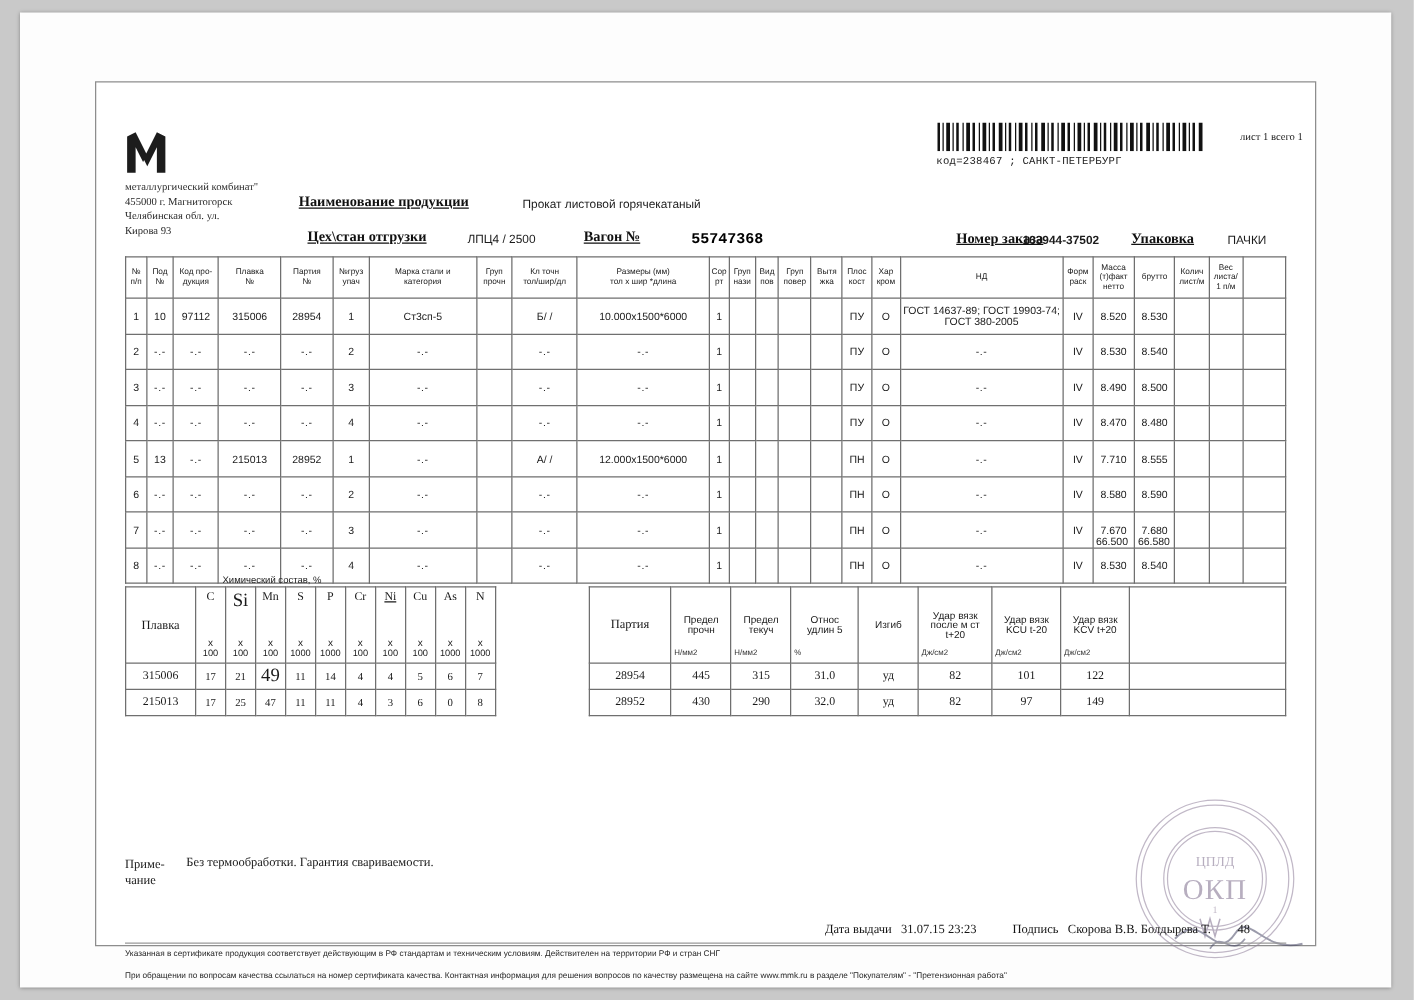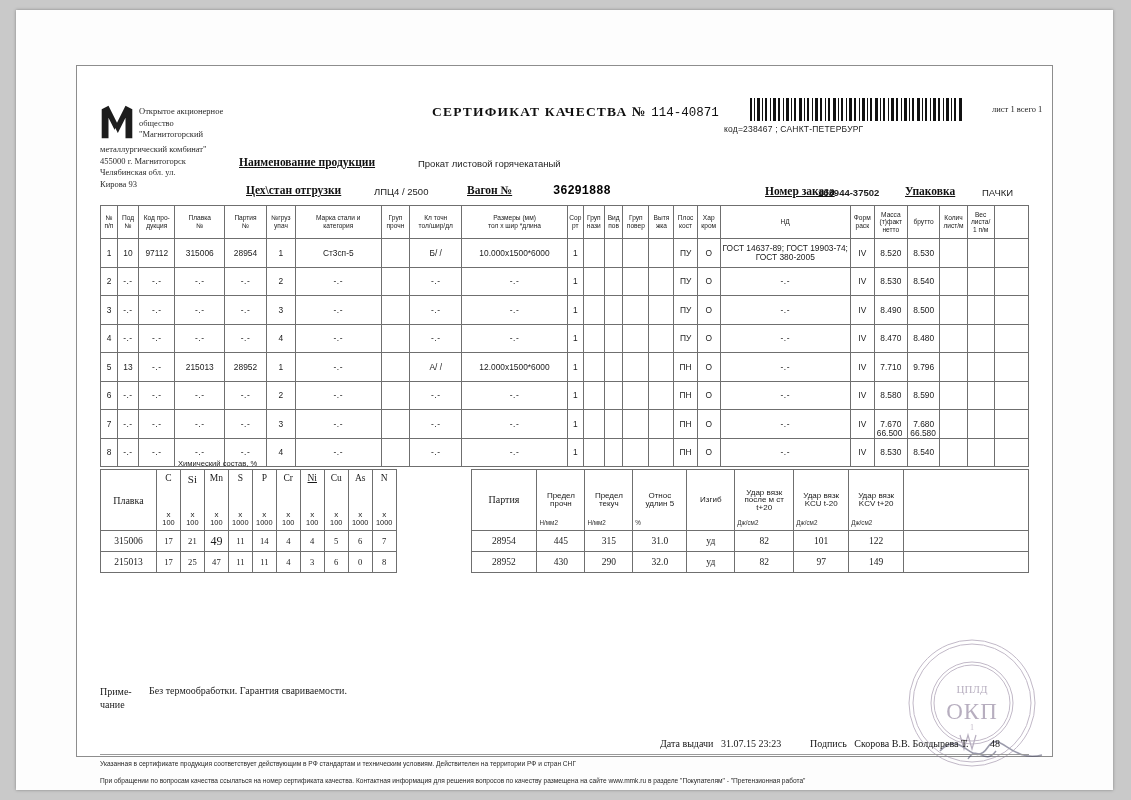--- a/index.html
+++ b/index.html
@@ -40,22 +40,22 @@
     white-space:nowrap;
   }
   .cert-num{
     font-family:"Liberation Mono", monospace;font-weight:normal;
     letter-spacing:0;font-size:12.5px;
   }
   .barcode{
     position:absolute;left:672px;top:32px;width:215px;height:23px;
   }
   .barcode-text{
-    position:absolute;left:647px;top:58px;
-    font-family:Liberation Sans, sans-serif;font-size:8.5px;color:#222;
+    position:absolute;left:672px;top:58px;
+    font-family:Liberation Mono, monospace;font-size:8.5px;color:#222;
     letter-spacing:.2px;white-space:nowrap;
   }
   .sheet-of{
     position:absolute;left:915px;top:38px;
     font-size:8.5px;color:#222;white-space:nowrap;
   }
   .lbl-b{font-weight:bold;font-size:11.5px;color:#111;text-decoration:underline;}
   .val-s{font-family:"Liberation Sans", sans-serif;font-size:9.5px;color:#1c1c1c;}
   .prod-label{position:absolute;left:162px;top:90px;}
   .prod-value{position:absolute;left:341px;top:92px;}
@@ -156,36 +156,27 @@
 <body>
 
 <div class="page">
  <div class="sheet">
 
   <svg class="logo" viewBox="0 0 40 42">
     <path d="M2 40 L2 6 L10 2 L20 22 L30 2 L38 6 L38 40 L30 40 L30 16 L21 34 L19 34 L10 16 L10 40 Z" fill="#1c1c1c"></path>
     <path d="M12 40 L18 28 L24 40 Z" fill="#fff"></path>
   </svg>
 
-  <div class="company">
-    <div>Открытое акционерное</div>
-    <div>общество</div>
-    <div>"Магнитогорский</div>
-  </div>
   <div class="address">
     <div>металлургический комбинат"</div>
     <div>455000 г. Магнитогорск</div>
     <div>Челябинская обл.  ул.</div>
     <div>Кирова 93</div>
   </div>
 
-  <div class="cert-title">
-    <span>СЕРТИФИКАТ КАЧЕСТВА №</span>
-    <span class="cert-num">114-40871</span>
-  </div>
 
   <svg class="barcode" viewBox="0 0 215 23" preserveAspectRatio="none">
     <g fill="#111">
       <rect x="1" y="0" width="2" height="23"></rect>
           <rect x="5" y="0" width="1" height="23"></rect>
       <rect x="8" y="0" width="3" height="23"></rect>
           <rect x="13" y="0" width="1" height="23"></rect>
       <rect x="16" y="0" width="2" height="23"></rect>
           <rect x="21" y="0" width="1" height="23"></rect>
       <rect x="24" y="0" width="3" height="23"></rect>
@@ -238,21 +229,21 @@
   <div class="barcode-text">код=238467 ; САНКТ-ПЕТЕРБУРГ</div>
   <div class="sheet-of">лист 1 всего 1</div>
 
   <div class="prod-label lbl-b">Наименование продукции</div>
   <div class="prod-value val-s">Прокат листовой горячекатаный</div>
 
   <div class="shop-label lbl-b">Цех\стан отгрузки</div>
   <div class="shop-value val-s">ЛПЦ4  /  2500</div>
 
   <div class="wagon-label lbl-b">Вагон №</div>
-  <div class="wagon-value">36291888</div>
+  <div class="wagon-value">55747368</div>
 
   <div class="order-label lbl-b">Номер заказа</div>
   <div class="order-value val-s">163944-37502</div>
 
   <div class="pack-label lbl-b">Упаковка</div>
   <div class="pack-value val-s">ПАЧКИ</div>
 
   <table class="maintable">
     <colgroup>
       <col style="width:18px">
@@ -427,21 +418,21 @@
             <td>1</td>
             <td></td>
             <td></td>
             <td></td>
             <td></td>
             <td>ПН</td>
             <td>О</td>
             <td class="nd-cell ditto">-.-</td>
             <td>IV</td>
             <td>7.710</td>
-            <td>9.796</td>
+            <td>8.555</td>
             <td></td>
             <td></td>
             <td></td>
           </tr>
           <tr>
             <td>6</td>
             <td class=" ditto">-.-</td>
             <td class=" ditto">-.-</td>
             <td class=" ditto">-.-</td>
             <td class=" ditto">-.-</td>
@@ -583,21 +574,21 @@
       <col style="width:125px">
     </colgroup>
     <thead>
       <tr id="chem-head">
             <th style="font-size: 10px;">Плавка</th>
             <th style="vertical-align: top; padding-top: 3px; position: relative;">
               <div style="font-size:9.5px">C</div>
               <span class="mult" style="position: absolute; left: 0px; right: 0px; bottom: 3px;"><b>x</b><br>100</span>
             </th>
             <th style="vertical-align: top; padding-top: 3px; position: relative;">
-              <div style="font-size:11px">Si</div>
+              <div style="font-size:15px">Si</div>
               <span class="mult" style="position: absolute; left: 0px; right: 0px; bottom: 3px;"><b>x</b><br>100</span>
             </th>
             <th style="vertical-align: top; padding-top: 3px; position: relative; margin-left: 24px;">
               <div style="font-size:9.5px">Mn</div>
               <span class="mult" style="position: absolute; left: 0px; right: 0px; bottom: 3px;"><b>x</b><br>100</span>
             </th>
             <th style="vertical-align: top; padding-top: 3px; position: relative;">
               <div style="font-size:9.5px">S</div>
               <span class="mult" style="position: absolute; left: 0px; right: 0px; bottom: 3px;"><b>x</b><br>1000</span>
             </th>
@@ -635,21 +626,21 @@
             <th class="mech-h">Удар вязк<br>KCU t-20<span class="mech-unit">Дж/см2</span></th>
             <th class="mech-h">Удар вязк<br>KCV t+20<span class="mech-unit">Дж/см2</span></th>
             <th></th>
           </tr>
     </thead>
     <tbody id="chem-body">
           <tr>
             <td>315006</td>
             <td style="font-size: 8.6px;">17</td>
             <td style="font-size: 8.6px;">21</td>
-            <td style="font-size: 12px;">49</td>
+            <td style="font-size: 15px;">49</td>
             <td style="font-size: 8.6px;">11</td>
             <td style="font-size: 8.6px; text-align: center;">14</td>
             <td style="font-size: 8.6px;">4</td>
             <td style="font-size: 8.6px;">4</td>
             <td style="font-size: 8.6px;">5</td>
             <td style="font-size: 8.6px;">6</td>
             <td style="font-size: 8.6px;">7</td>
             <td style="border: none;"></td>
             <td>28954</td>
             <td>445</td>

